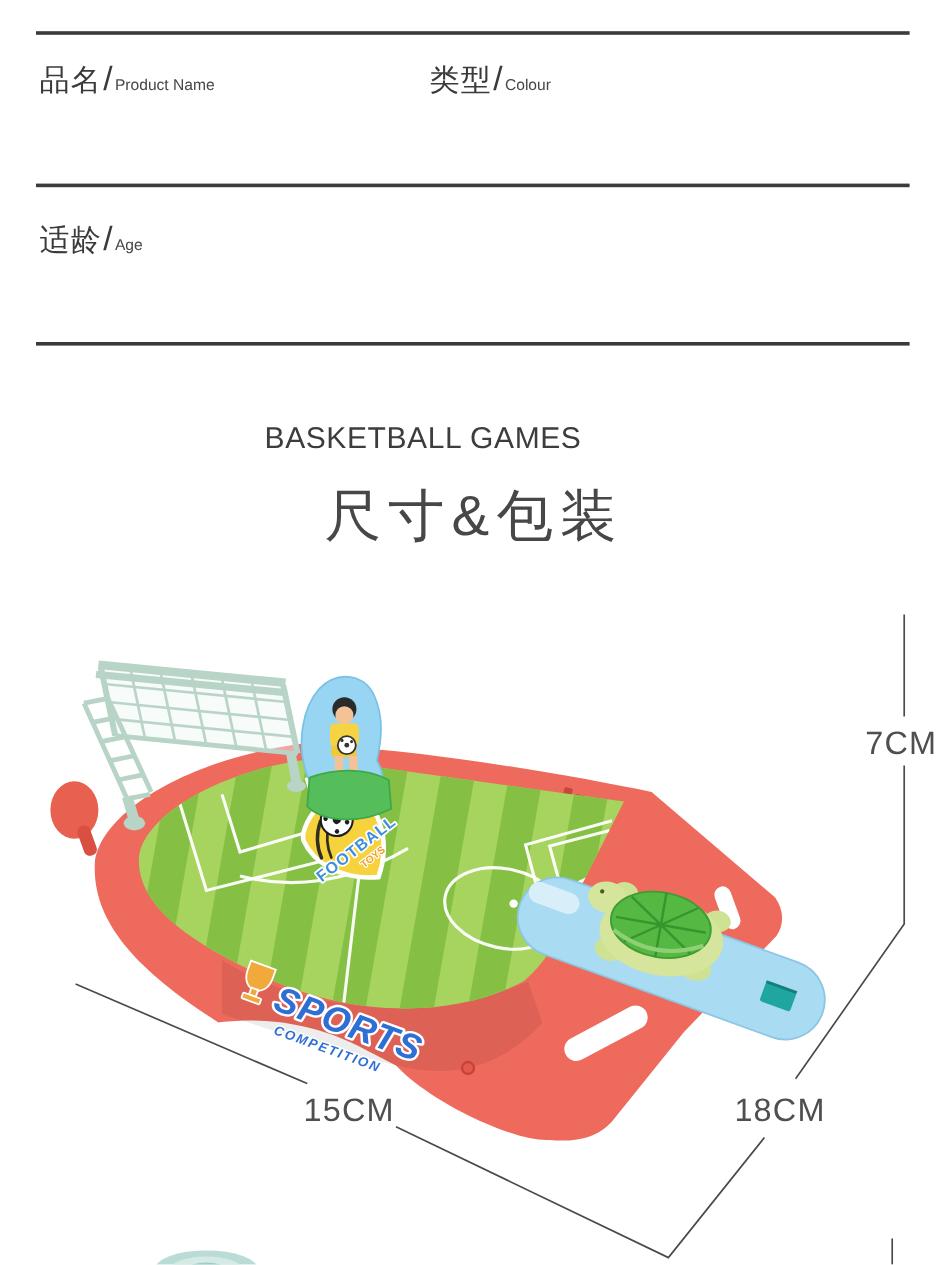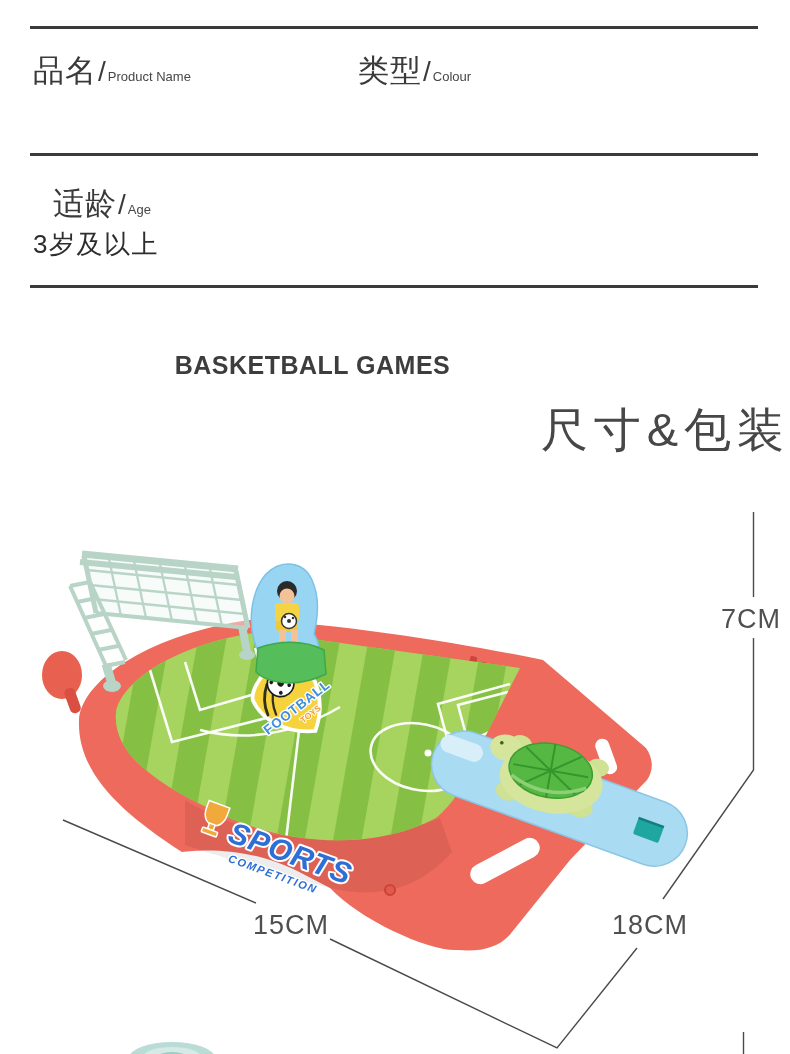--- a/index.html
+++ b/index.html
@@ -3,33 +3,33 @@
 <meta charset="utf-8">
 <style>
   html,body{margin:0;padding:0;background:#fff;}
   .page{position:relative;width:790px;height:1054px;background:#ffffff;overflow:hidden;
         font-family:"Liberation Sans","DejaVu Sans",sans-serif;color:#3a3a3a;}
   .rule{position:absolute;left:30px;width:728px;height:3px;background:#3b3b3b;}
   .rule1{top:26px;}
   .rule2{top:153px;}
   .rule3{top:285px;}
   .spec-label{position:absolute;display:flex;align-items:baseline;color:#3a3a3a;white-space:nowrap;}
-  .spec-label .cn{font-size:31px;font-weight:500;letter-spacing:1px;}
+  .spec-label .cn{font-size:25px;font-weight:500;letter-spacing:1px;}
   .spec-label .sep{font-size:28px;font-weight:300;margin:0 2px 0 1px;color:#3a3a3a;}
   .spec-label .en{font-size:13px;color:#464646;}
   .spec-value{position:absolute;font-size:26px;font-weight:500;color:#2d2d2d;letter-spacing:1.5px;white-space:nowrap;}
   .label-pn{left:33px;top:50px;}
   .label-colour{left:358px;top:50px;}
   .value-pn{left:33px;top:103px;}
   .value-colour{left:345px;top:103px;}
-  .label-age{left:33px;top:183px;margin-left:20px;}
+  .label-age{left:33px;top:183px;}
   .value-age{left:33px;top:227px;}
   .eyebrow{position:absolute;left:0;top:351px;width:625px;text-align:center;
-           font-size:25px;font-weight:700;letter-spacing:0.5px;color:#3d3d3d;}
-  .size-title{position:absolute;left:0;top:399px;width:790px;text-align:right;
+           font-size:25px;font-weight:400;letter-spacing:0.5px;color:#3d3d3d;padding-left:40px;}
+  .size-title{position:absolute;left:0;top:399px;width:790px;text-align:center;
               font-size:47px;font-weight:200;letter-spacing:6px;color:#474747;}
   .photo-wrap{position:absolute;left:0;top:490px;width:790px;height:564px;}
   svg{display:block;}
   .dim-label{font-size:27px;fill:#4f4f4f;font-weight:300;letter-spacing:1px;
              font-family:"Liberation Sans","DejaVu Sans",sans-serif;}
   .dim-line{stroke:#4a4a4a;stroke-width:1.4;fill:none;}
   .fieldline{stroke:#ffffff;stroke-width:2.6;fill:none;opacity:0.95;}
   .goalbar{stroke:#b7d4c6;fill:none;}
   .lattice{stroke:#b7d4c6;stroke-width:2.3;opacity:0.95;}
   .badge-text{font-weight:bold;fill:#3d8edd;stroke:#ffffff;stroke-width:3px;paint-order:stroke;
@@ -62,21 +62,20 @@
       <span class="en">Colour</span>
   </div>
 
   <div class="rule rule2"></div>
 
   <div class="spec-label label-age">
     <span class="cn">适龄</span>
       <span class="sep">/</span>
       <span class="en">Age</span>
   </div>
-  <div class="spec-value value-age">3岁及以上</div>
 
   <div class="rule rule3"></div>
 
   <div class="eyebrow">BASKETBALL GAMES</div>
   <div class="size-title">尺寸&amp;包装</div>
 
   <div class="photo-wrap">
   <svg width="790" height="564" viewBox="0 490 790 564" xmlns="http://www.w3.org/2000/svg">
 
     <g>

